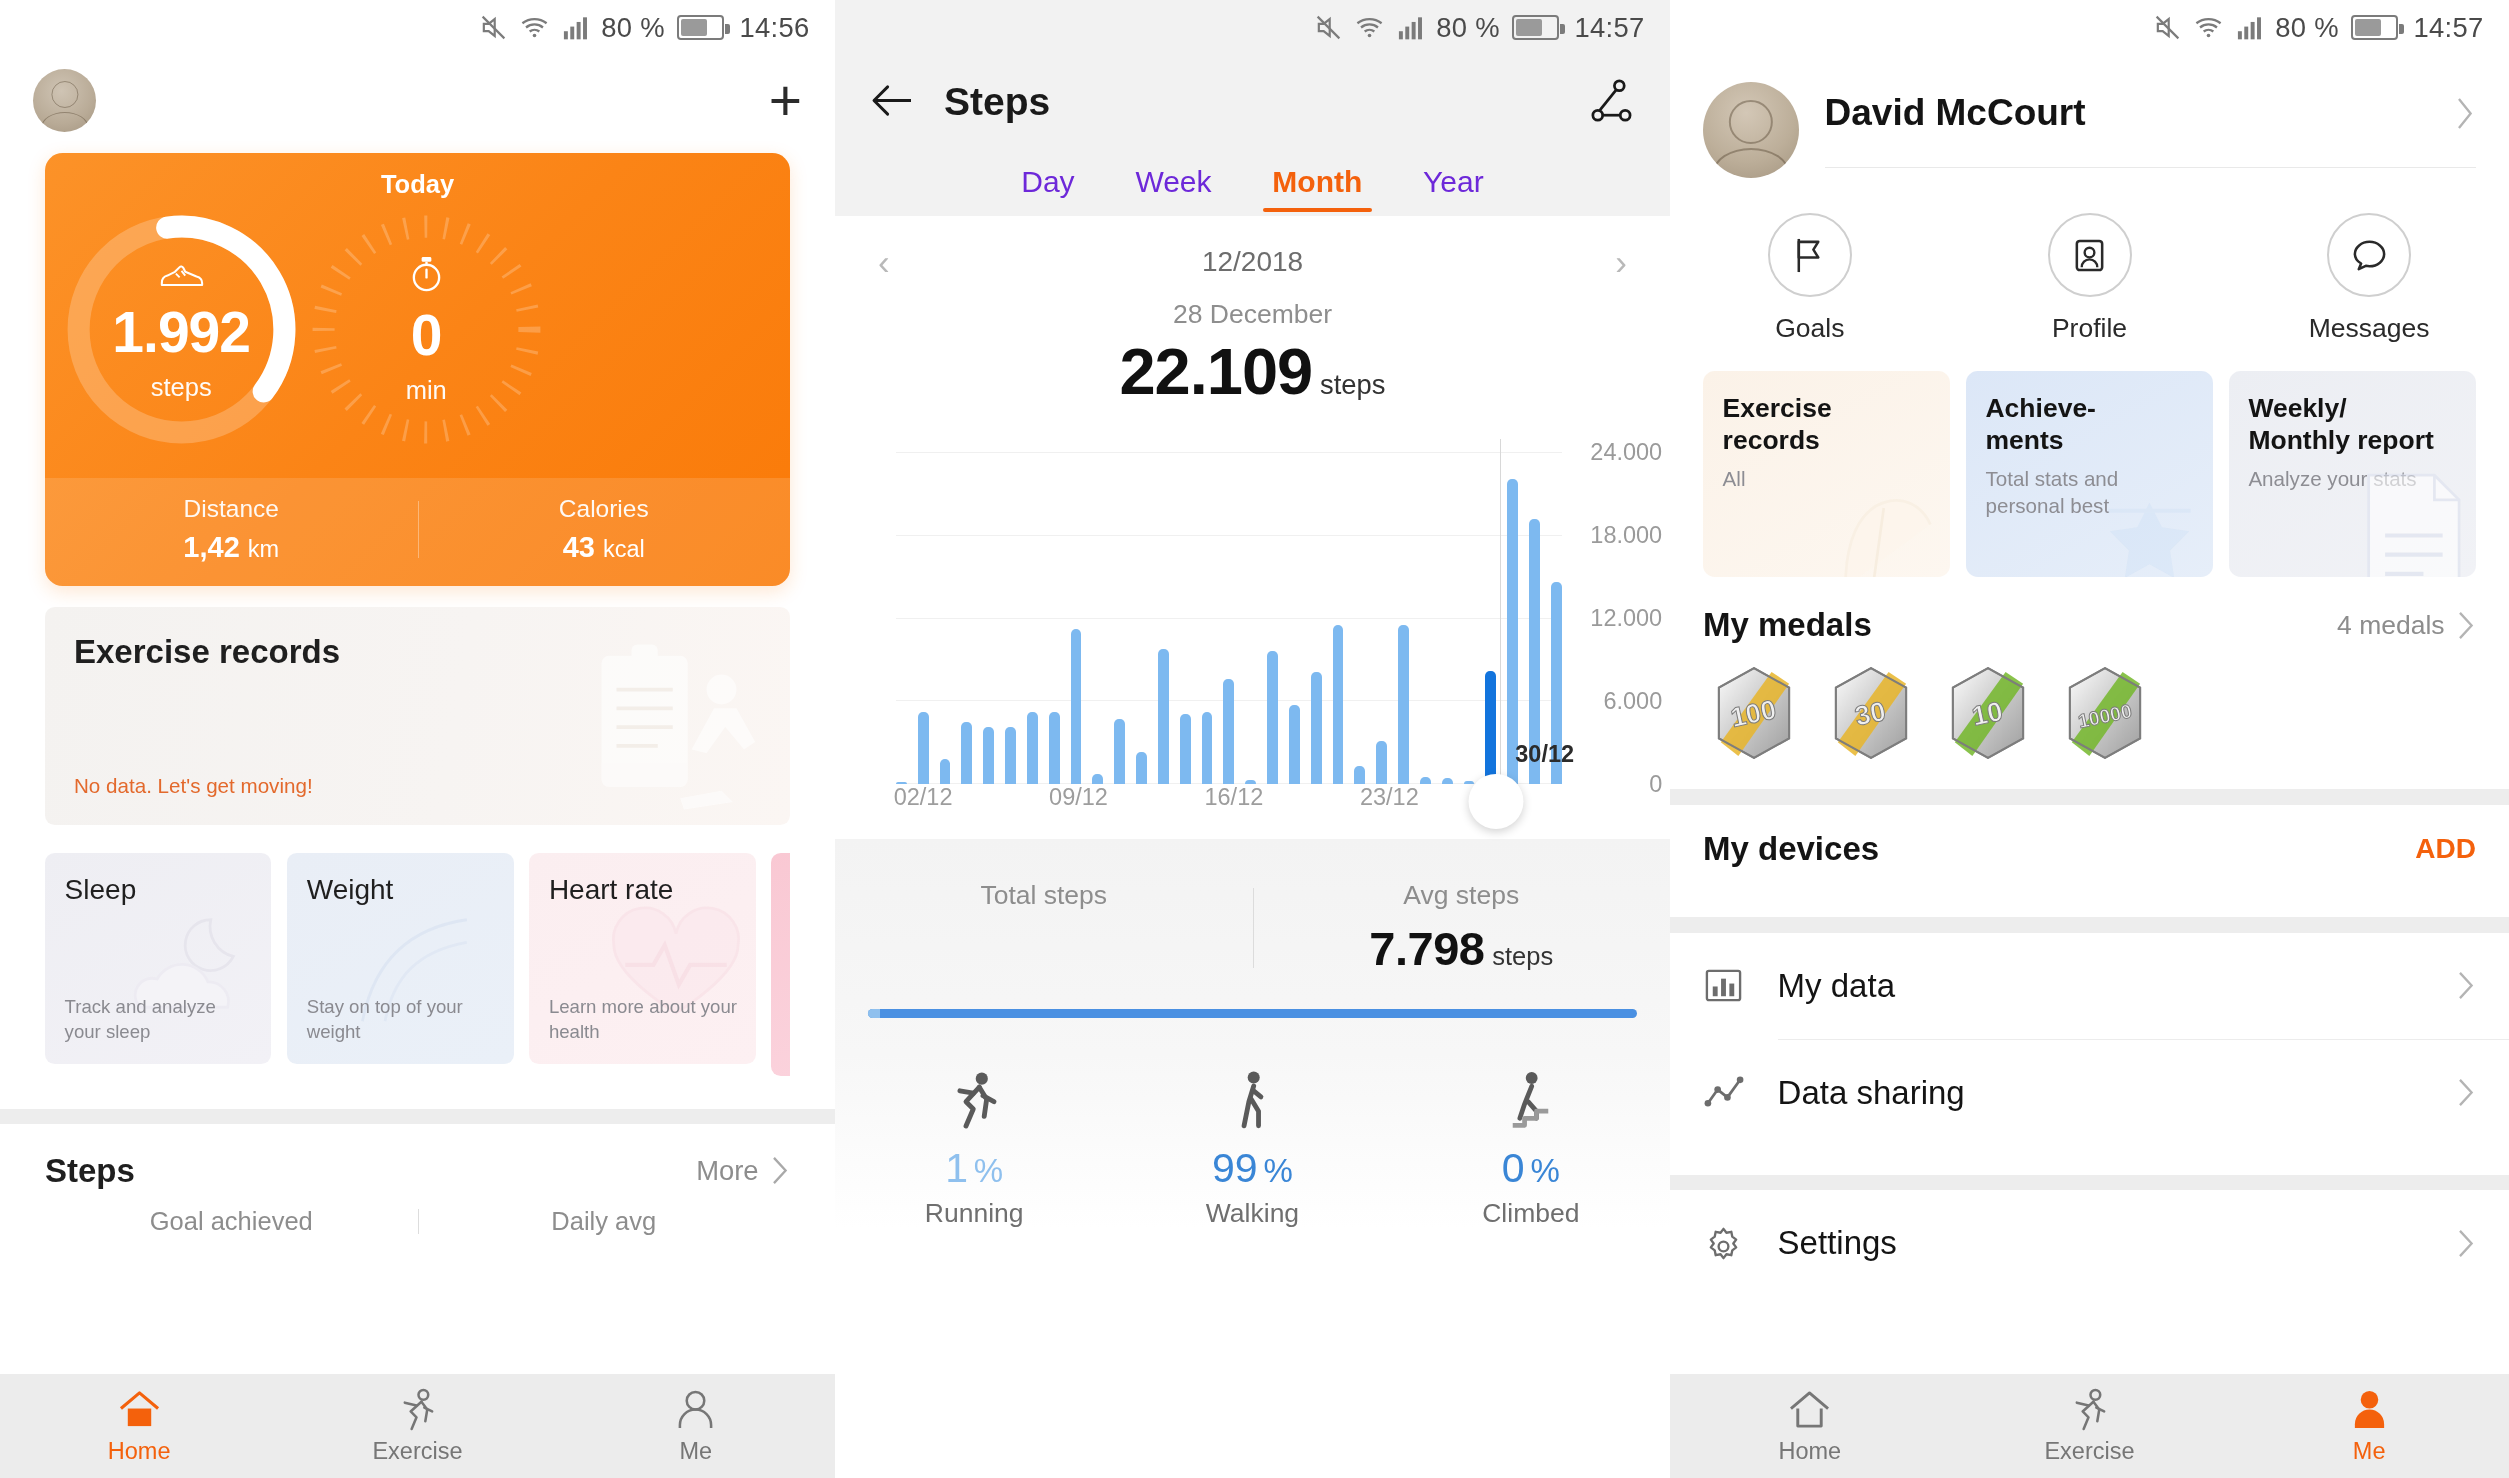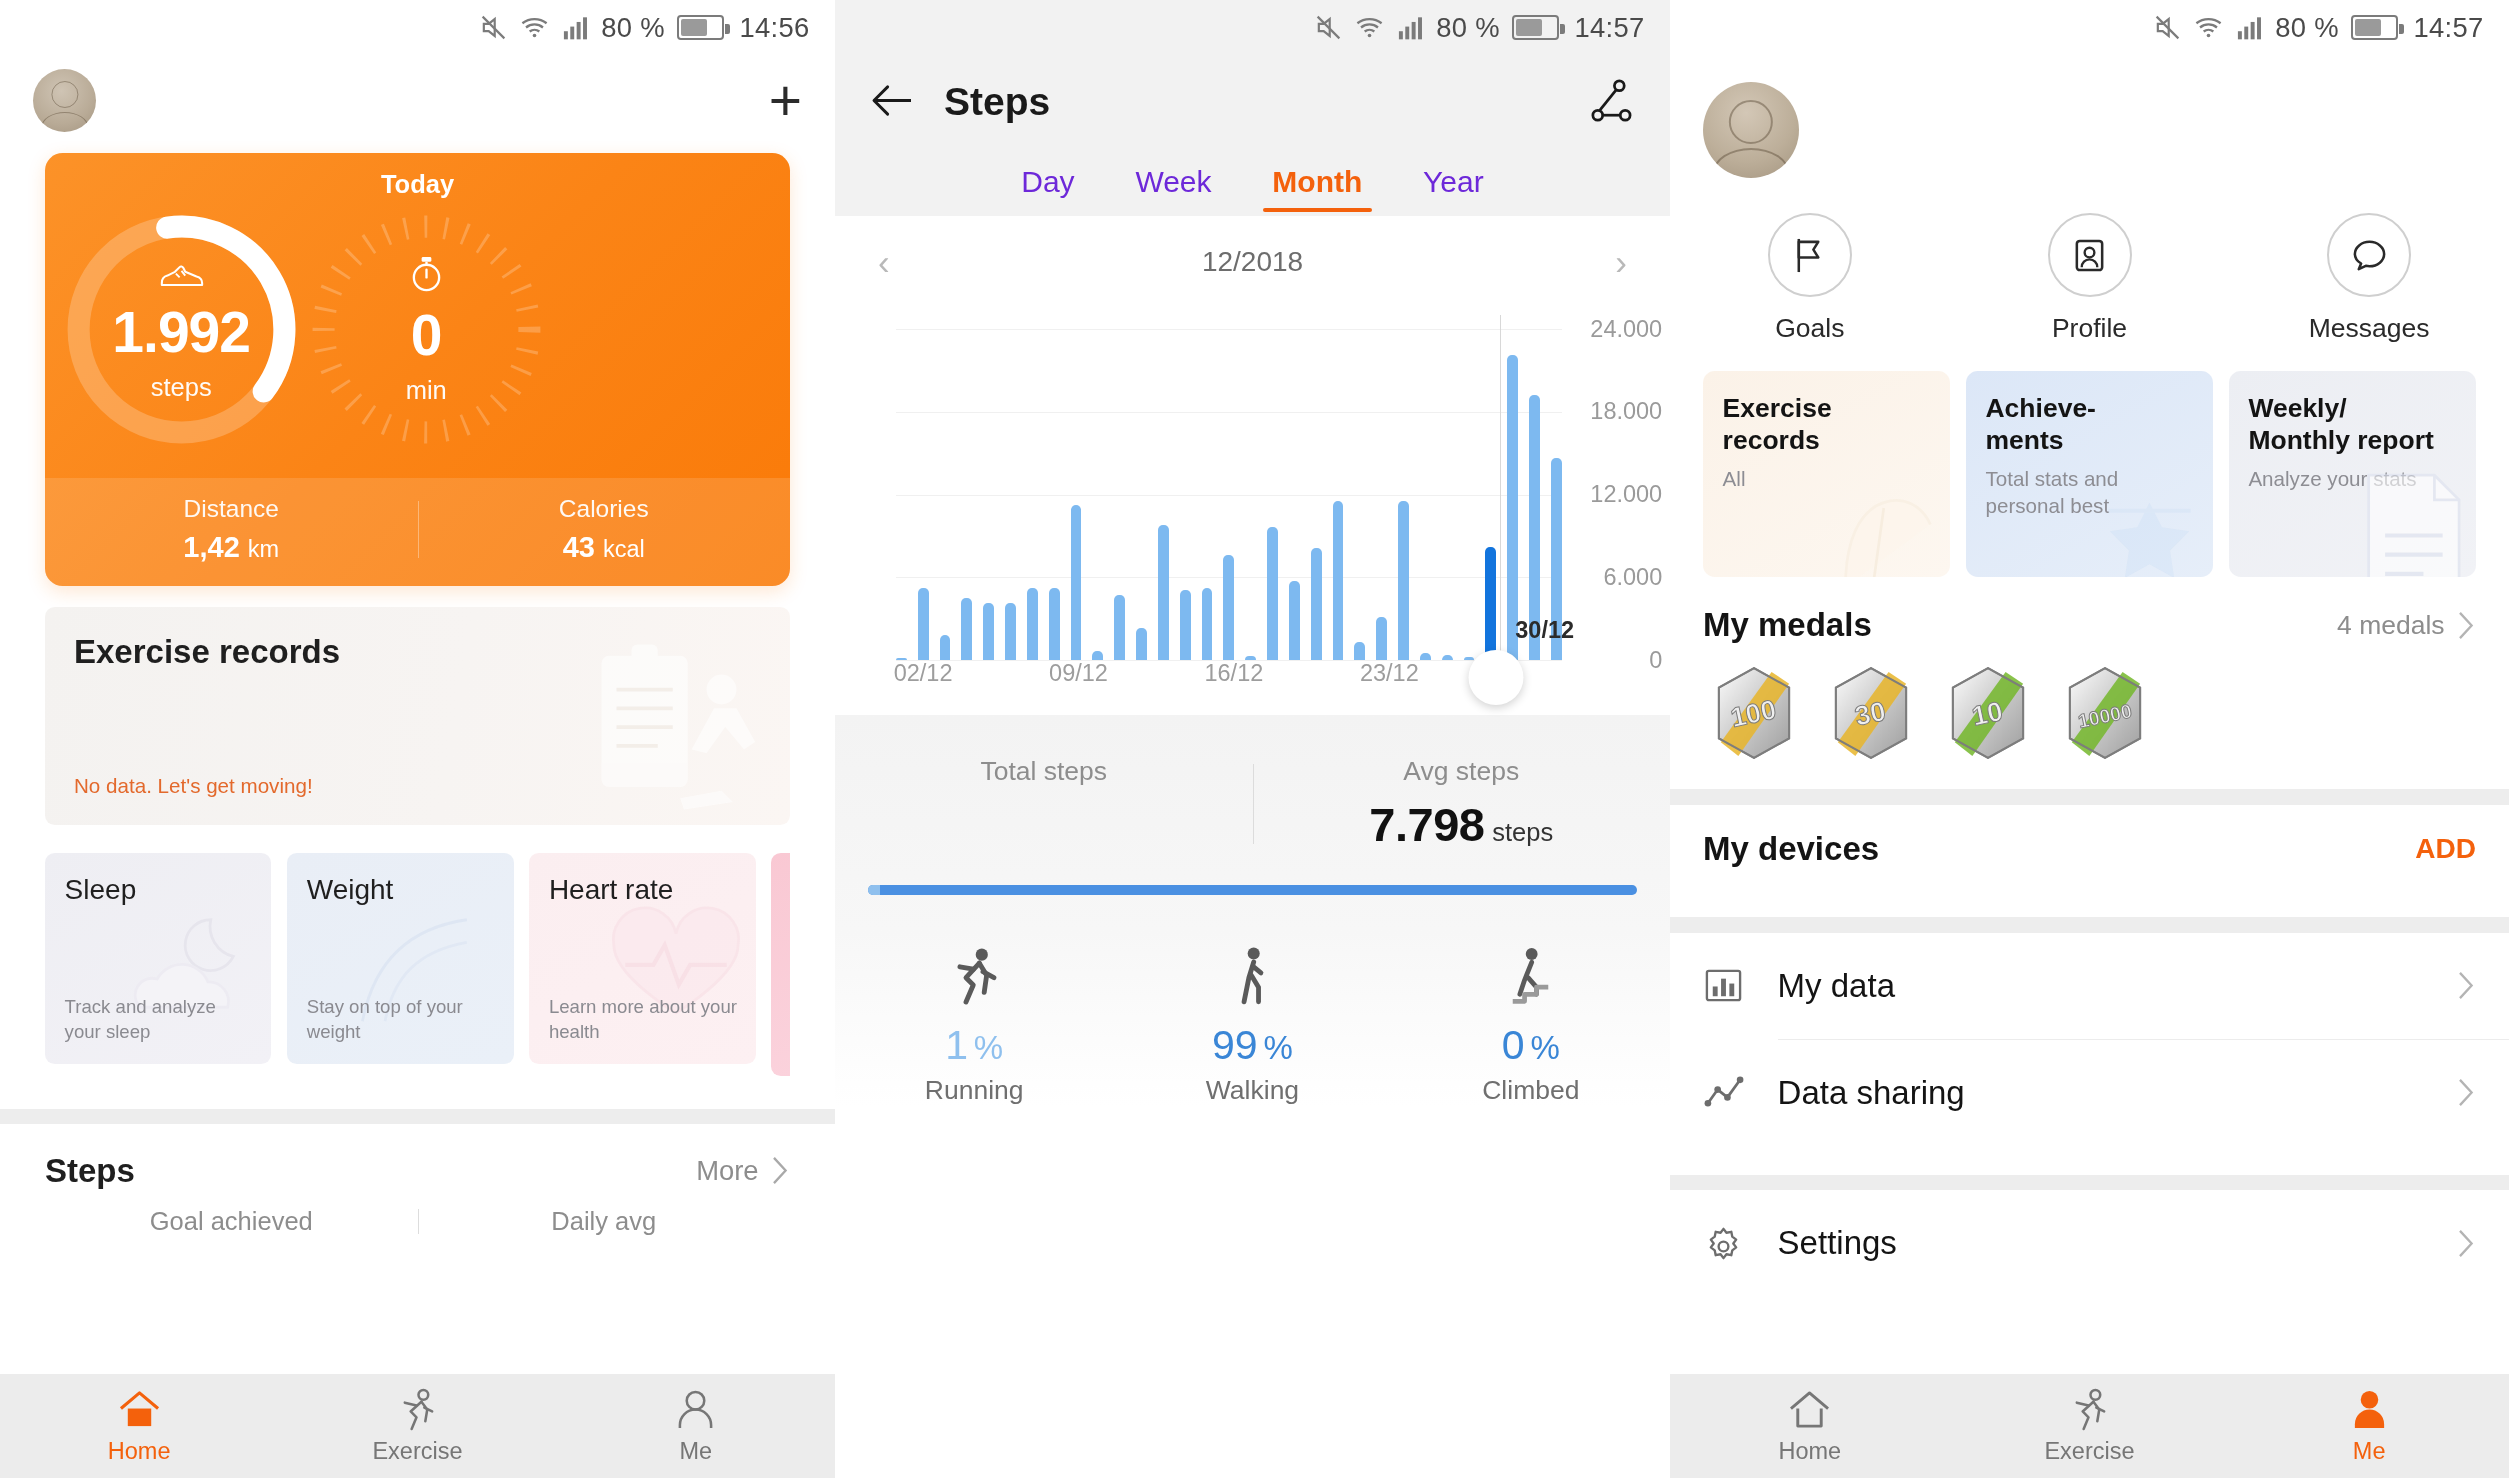--- a/index.html
+++ b/index.html
@@ -459,20 +459,24 @@
         <div class="s2-tab">Year</div>
       </div>
     </div>
 
     <div class="monthrow">
       <span class="chev">‹</span>
       <span class="mlabel">12/2018</span>
       <span class="chev">›</span>
     </div>
 
+    <div class="bigstat">
+      <div class="date">28 December</div>
+      <div class="val"><span>22.109</span><small>steps</small></div>
+    </div>
 
     <div class="chart-area">
       <div class="chart-plot">
         <div id="gridlines">
             <div class="gridline" style="top: 331px;"></div>
             <div class="gridline" style="top: 248px;"></div>
             <div class="gridline" style="top: 166px;"></div>
             <div class="gridline" style="top: 83px;"></div>
             <div class="gridline" style="top: 0px;"></div>
           </div>
@@ -607,20 +611,26 @@
       </span>
       <span class="sb-pct">80 %</span>
       <span class="battery">
           <span class="fill"></span>
         </span>
       <span class="sb-time">14:57</span>
     </div>
 
     <div class="s3-prof">
       <div class="avatar-lg"></div>
+      <div class="prof-right">
+        <div class="prof-name">David McCourt</div>
+        <svg width="21.6" height="35" viewBox="0 0 22 36">
+            <polyline points="5,3 17,18 5,33" fill="none" stroke="#b4b4b4" stroke-width="2.4"></polyline>
+          </svg>
+      </div>
     </div>
 
     <div class="circ-row">
       <div class="circ-item">
         <div class="circ">
           <svg width="37" height="39" viewBox="0 0 38 40">
               <line x1="8" y1="3" x2="8" y2="37" stroke="#2a2a2a" stroke-width="2.6"></line>
               <path d="M8 6h20l-5 8 5 8H8z" fill="none" stroke="#2a2a2a" stroke-width="2.6" stroke-linejoin="round"></path>
             </svg>
         </div>

